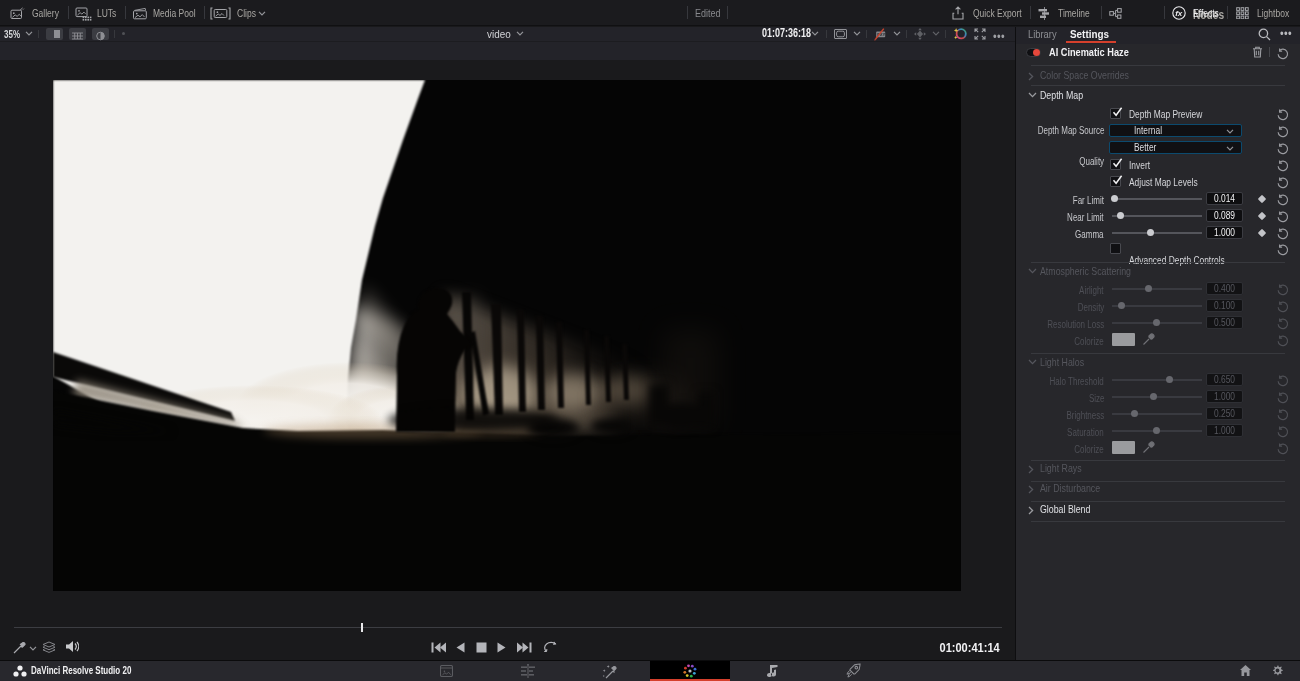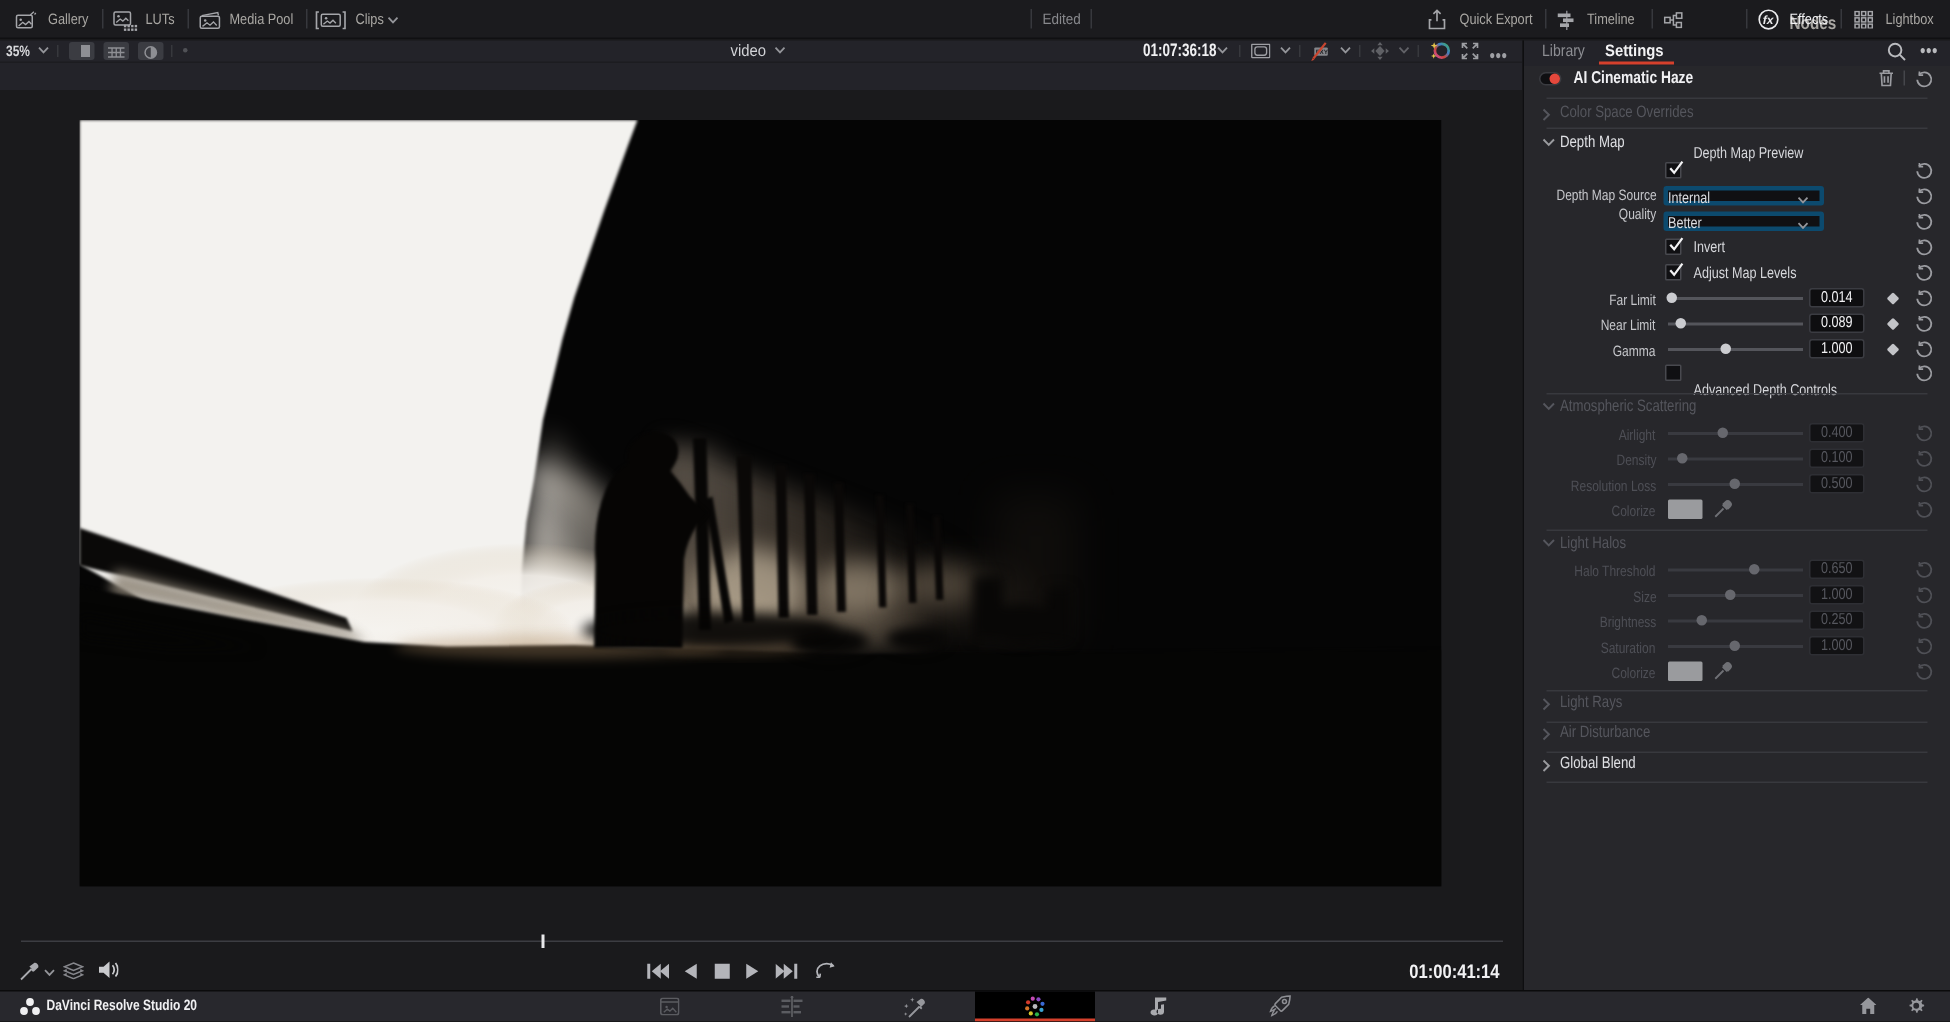--- a/index.html
+++ b/index.html
@@ -14,21 +14,21 @@
 .t75 { transform:scaleX(0.75); }
 .tdiv { position:absolute; top:6px; height:13px; width:1px; background:#37383d; }
 .lbl { position:absolute; font-size:10px; color:#a9a7a3; }
 .psep { position:absolute; left:1031px; width:254px; height:1px; background:#38393e; }
 .plabel { position:absolute; width:110px; text-align:right; font-size:10px; color:#c6c7cb; right:196px; }
 .sechdr { position:absolute; font-size:11px; color:#dfe0e4; left:1040px; }
 .chev { position:absolute; left:1028px; line-height:0; }
 .chev svg { display:block; }
 .cbox { position:absolute; left:1110px; width:11px; height:11px; background:#101013; border:1px solid #48494f; border-radius:1px; }
 .cblabel { position:absolute; left:1129px; font-size:10.5px; color:#d6d7db; }
-.ddown { position:absolute; left:1109px; width:107px; height:13px; background:#101013; border:3px solid #0c4a6e; border-radius:2px; color:#dcdde1; font-size:10.5px; line-height:11px; padding-left:0; }
+.ddown { position:absolute; left:1109px; width:133px; height:13px; background:#101013; border:1px solid #0c4a6e; border-radius:2px; color:#dcdde1; font-size:10.5px; line-height:11px; padding-left:24px; }
 .track { position:absolute; left:1112px; width:90px; height:2px; background:#54555b; top:7px; }
 .knob { position:absolute; width:7px; height:7px; border-radius:50%; background:#cbccd0; top:4px; }
 .vbox { position:absolute; left:1206px; top:1px; width:37px; height:13px; background:#0e0e10; border:1px solid #3b3c42; border-radius:2px; color:#f2f2f4; font-size:10.5px; line-height:11px; text-align:center; }
 .kdiamond { position:absolute; left:1259px; top:5px; width:6px; height:6px; background:#c3c4c8; transform:rotate(45deg); border-radius:1px; }
 .prow { position:absolute; left:0; width:1300px; height:17px; }
 .dim .plabel { color:#4e4f56; }
 .dim .sechdr { color:#55565d; }
 .dim .track { background:#393a40; }
 .dim .knob { background:#66676d; }
 .dim .vbox { color:#56575e; border-color:#2e2f34; background:#121214; }
@@ -235,34 +235,34 @@
     <svg width="9" height="6" viewBox="0 0 9 6" fill="none" stroke="#9a9b9f" stroke-width="1.3">
       <path d="M1 1 l3.5 3.6 3.5-3.6"></path>
     </svg>
   </span>
 <span class="sechdr" style="top:89px;"><span class="t">Depth Map</span></span>
 <div class="cbox" style="top:108px;">
     <svg width="11" height="10" viewBox="0 0 11 10" fill="none" stroke="#f2f2f4" stroke-width="1.5" style="position:absolute;left:1px;top:-2px;">
       <path d="M1.5 5.2 l2.6 3 L9.6 0.8"></path>
     </svg>
   </div>
-<div class="cblabel" style="top:96px;"><span class="t">Depth Map Preview</span></div>
+<div class="cblabel" style="top:108px;"><span class="t">Depth Map Preview</span></div>
 <div class="abs" style="left:1277px; top:107px;"><svg width="12" height="12" viewBox="0 0 12 12" fill="none" stroke="#9b9ca1" stroke-width="1.2">
       <path d="M2.3 2.8 A4.7 4.7 0 1 1 1.15 6.2"></path>
       <path d="M2.6 0.6 v2.5 h2.5" stroke-width="1.1"></path>
     </svg></div>
 <div class="plabel" style="top:125px;"><span class="tR">Depth Map Source</span></div>
 <div class="ddown" style="top:124px;"><span class="t">Internal</span><span class="abs" style="right:7px; top:4px; line-height:0;"><svg width="8" height="5" viewBox="0 0 8 5" fill="none" stroke="#94959a" stroke-width="1.2">
         <path d="M1 0.8 l3 3.1 3-3.1"></path>
       </svg></span></div>
 <div class="abs" style="left:1277px; top:124px;"><svg width="12" height="12" viewBox="0 0 12 12" fill="none" stroke="#9b9ca1" stroke-width="1.2">
       <path d="M2.3 2.8 A4.7 4.7 0 1 1 1.15 6.2"></path>
       <path d="M2.6 0.6 v2.5 h2.5" stroke-width="1.1"></path>
     </svg></div>
-<div class="plabel" style="top:138px;"><span class="tR">Quality</span></div>
+<div class="plabel" style="top:156px;"><span class="tR">Quality</span></div>
 <div class="ddown" style="top:141px;"><span class="t">Better</span><span class="abs" style="right:7px; top:4px; line-height:0;"><svg width="8" height="5" viewBox="0 0 8 5" fill="none" stroke="#94959a" stroke-width="1.2">
         <path d="M1 0.8 l3 3.1 3-3.1"></path>
       </svg></span></div>
 <div class="abs" style="left:1277px; top:141px;"><svg width="12" height="12" viewBox="0 0 12 12" fill="none" stroke="#9b9ca1" stroke-width="1.2">
       <path d="M2.3 2.8 A4.7 4.7 0 1 1 1.15 6.2"></path>
       <path d="M2.6 0.6 v2.5 h2.5" stroke-width="1.1"></path>
     </svg></div>
 <div class="cbox" style="top:159px;">
     <svg width="11" height="10" viewBox="0 0 11 10" fill="none" stroke="#f2f2f4" stroke-width="1.5" style="position:absolute;left:1px;top:-2px;">
       <path d="M1.5 5.2 l2.6 3 L9.6 0.8"></path>

